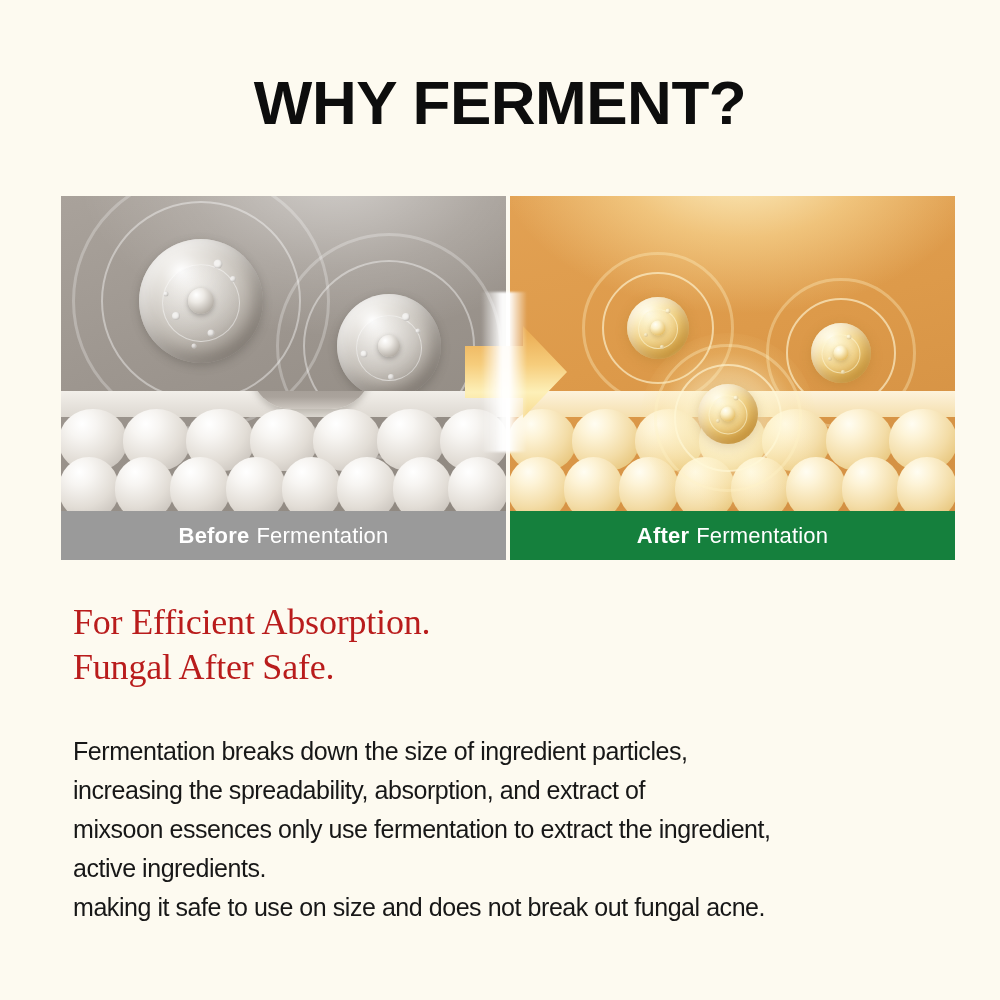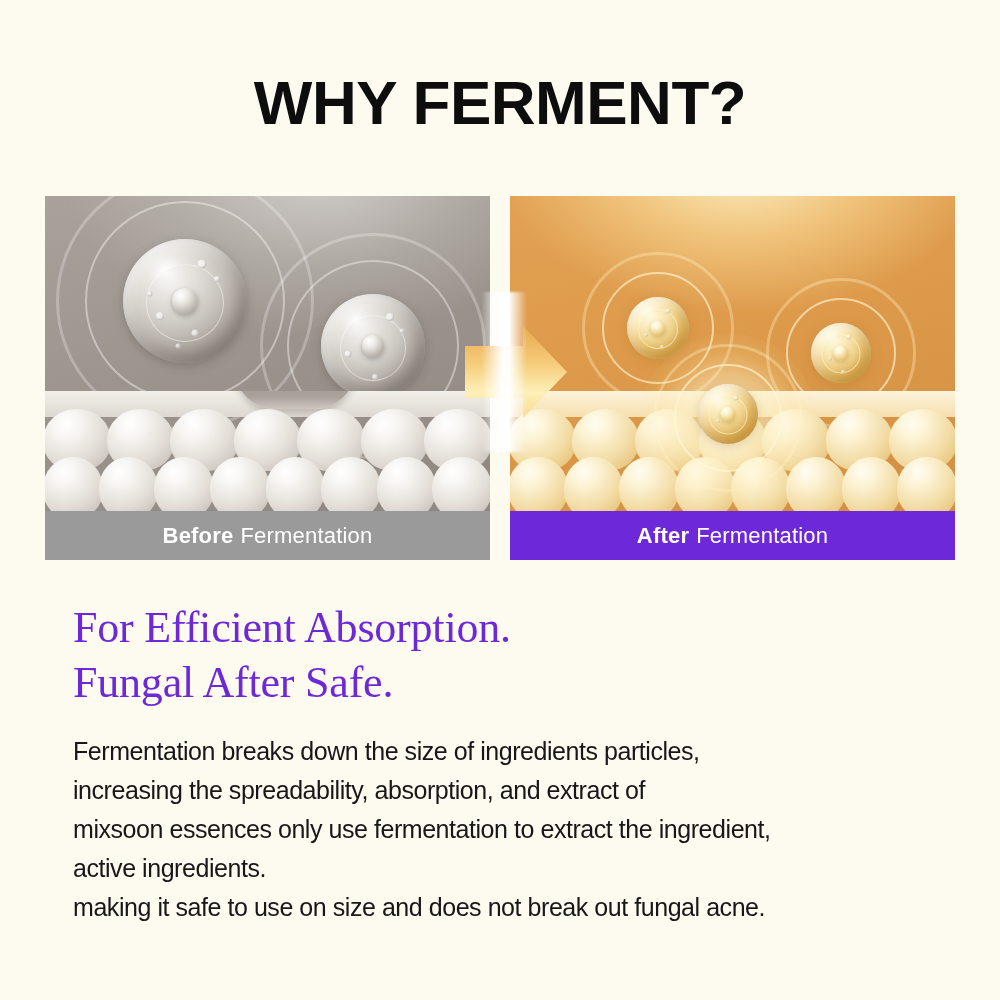--- a/index.html
+++ b/index.html
@@ -38,21 +38,21 @@
     width: 910px;
     height: 364px;
   }
   .panel {
     position: absolute;
     top: 0;
     width: 445px;
     height: 364px;
     overflow: hidden;
   }
-  .panel.left  { left: 0; }
+  .panel.left  { left: 16px; }
   .panel.right { left: 465px; }
 
   .panel-art {
     position: absolute;
     left: 0;
     top: 0;
     width: 445px;
     height: 315px;
     overflow: hidden;
   }
@@ -269,23 +269,23 @@
   .caption .cap-strong { font-weight: 700; }
   .caption .cap-rest { font-weight: 400; margin-left: 7px; }
 
   
   .headline {
     position: absolute;
     top: 600px;
     left: 73px;
     width: 880px;
     font-family: "Liberation Serif", serif;
-    font-size: 44px;
+    font-size: 36px;
     font-weight: 400;
-    color: #6d28d9;
+    color: #b91c1c;
     line-height: 1.26;
     letter-spacing: -0.2px;
   }
   .body-copy {
     position: absolute;
     top: 732px;
     left: 73px;
     width: 880px;
     font-family: "Liberation Sans", sans-serif;
     font-size: 25px;
@@ -416,21 +416,21 @@
           <div class="cell"></div>
           <div class="cell"></div>
           <div class="cell"></div>
           <div class="cell"></div>
           <div class="cell"></div>
           <div class="cell"></div>
         </div>
       </div>
     </div>
 
-    <div class="caption" style="background:#6d28d9;">
+    <div class="caption" style="background:#15803d;">
       <span class="cap-strong">After</span>
       <span class="cap-rest">Fermentation</span>
     </div>
   </div>
 
   <div class="arrow-wrap">
     <div class="arrow-flare"></div>
     <svg width="130" height="104" viewBox="0 0 130 104">
       <defs>
         <linearGradient id="agrad" x1="0" y1="0" x2="0" y2="1">
@@ -444,18 +444,18 @@
     </svg>
   </div>
 </div>
 
 <div class="headline">
   <div>For Efficient Absorption.</div>
   <div>Fungal After Safe.</div>
 </div>
 
 <div class="body-copy">
-  <p>Fermentation breaks down the size of ingredients particles,</p>
+  <p>Fermentation breaks down the size of ingredient particles,</p>
   <p>increasing the spreadability, absorption, and extract of</p>
   <p>mixsoon essences only use fermentation to extract the ingredient,</p>
   <p>active ingredients.</p>
   <p>making it safe to use on size and does not break out fungal acne.</p>
 </div>
 
 </body></html>

